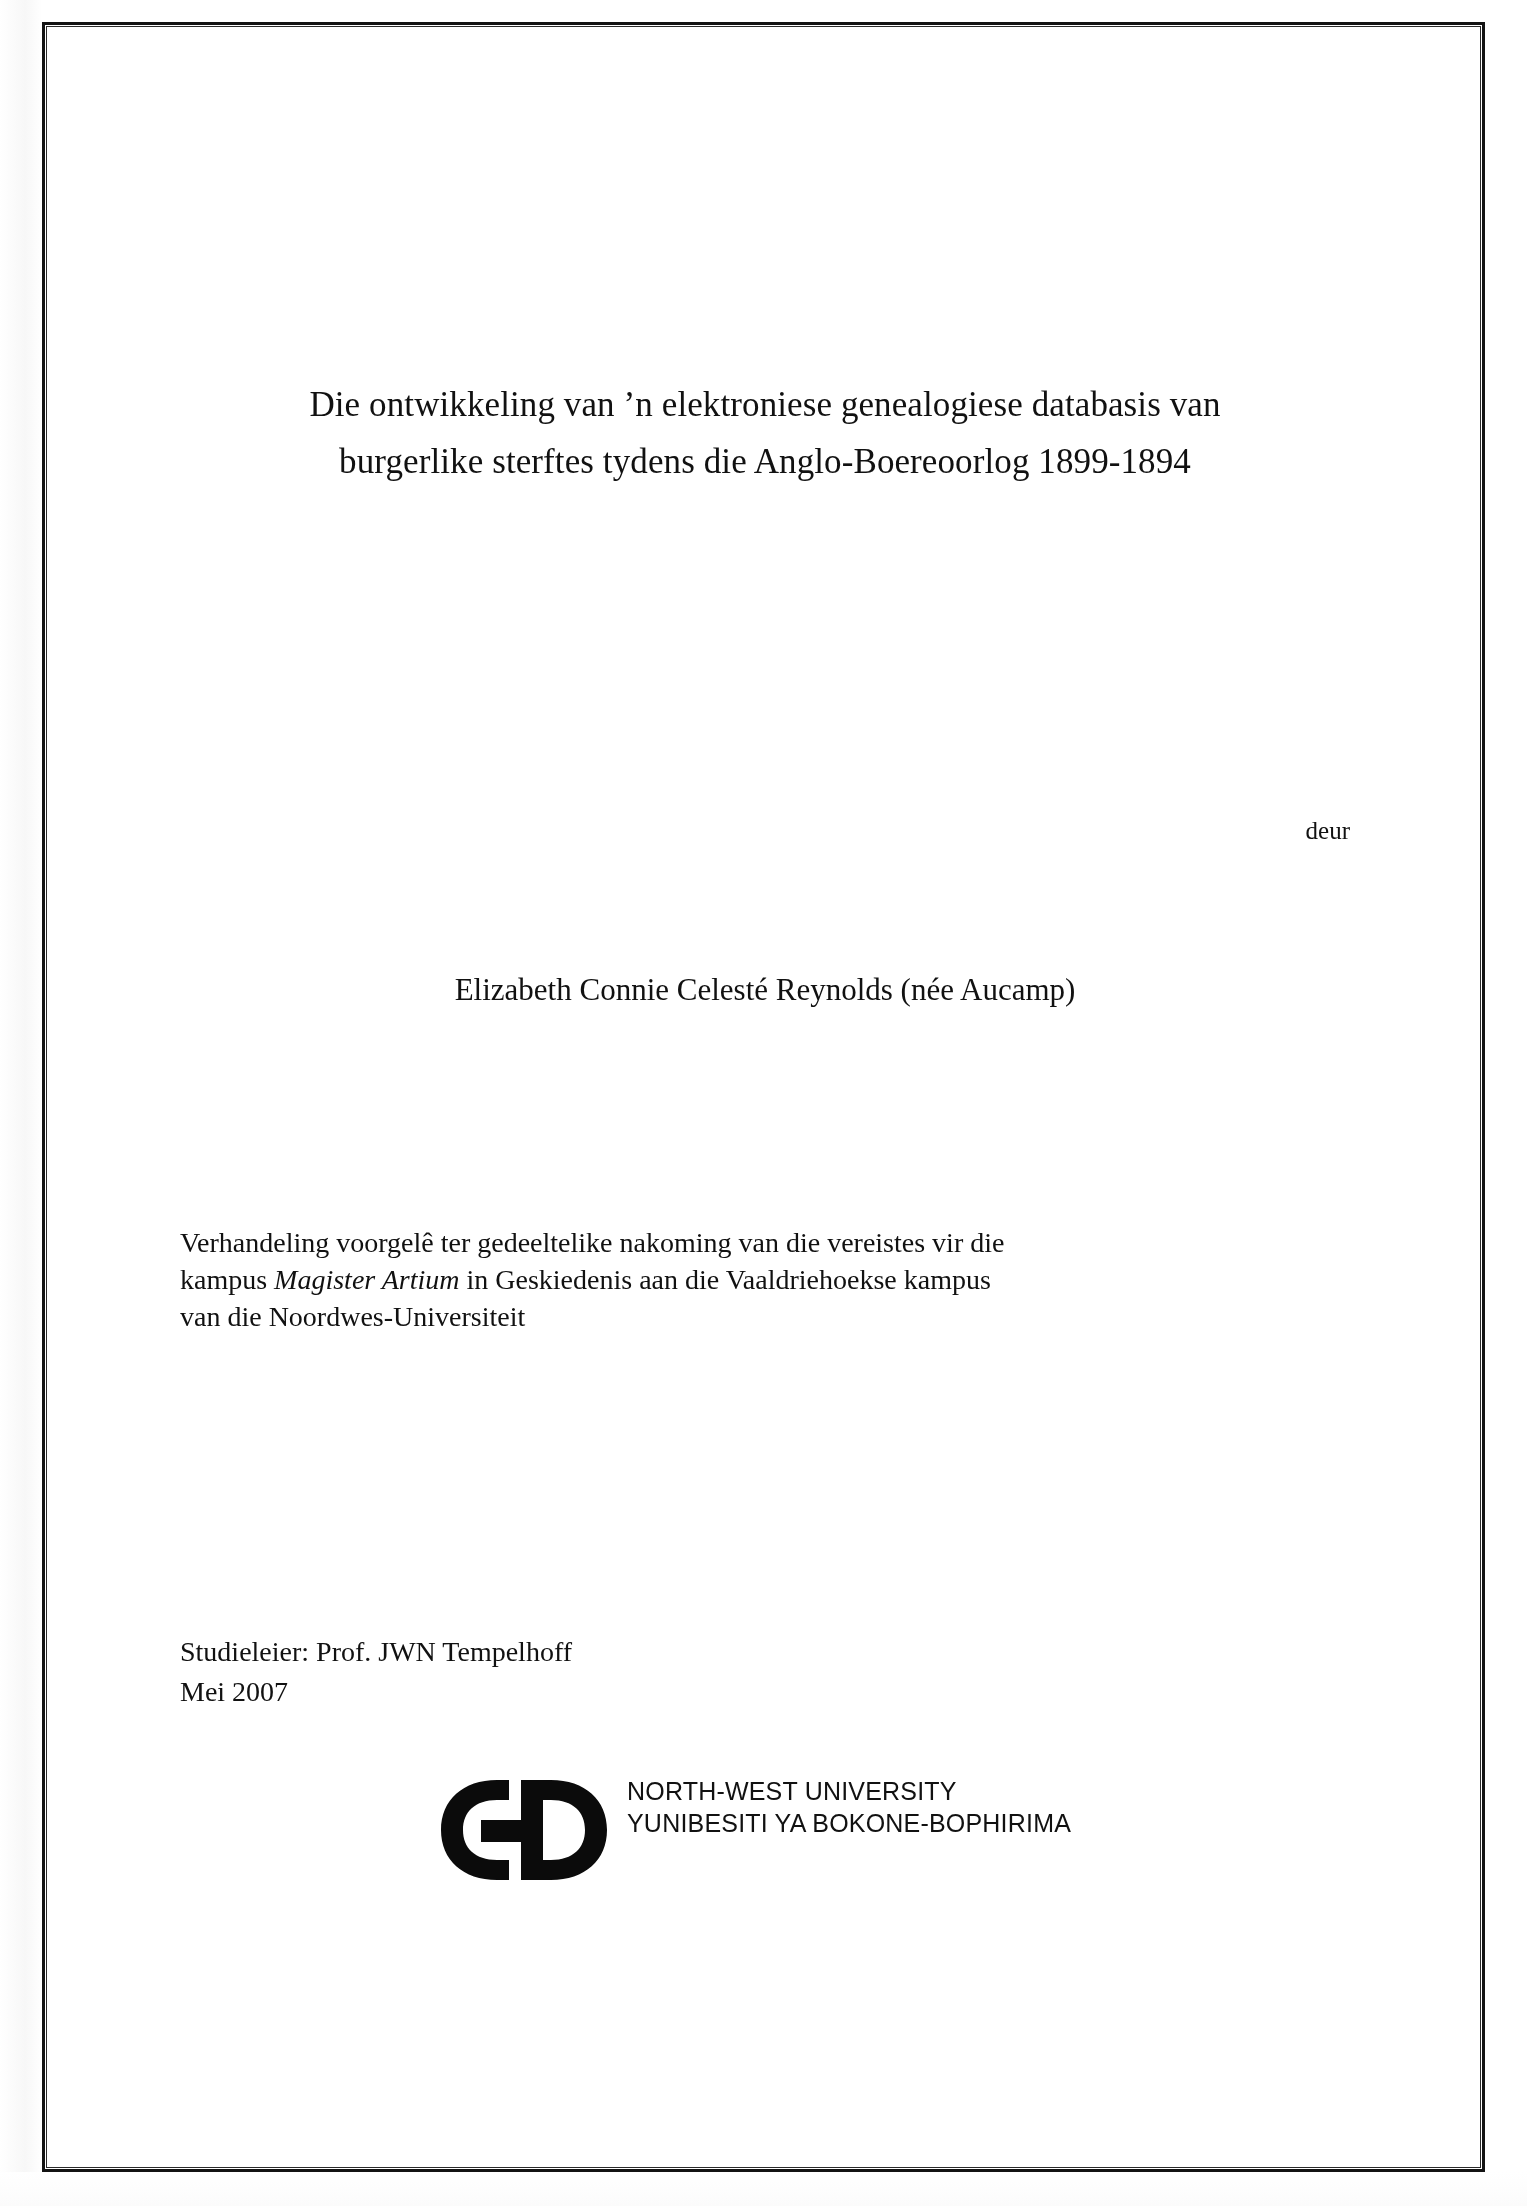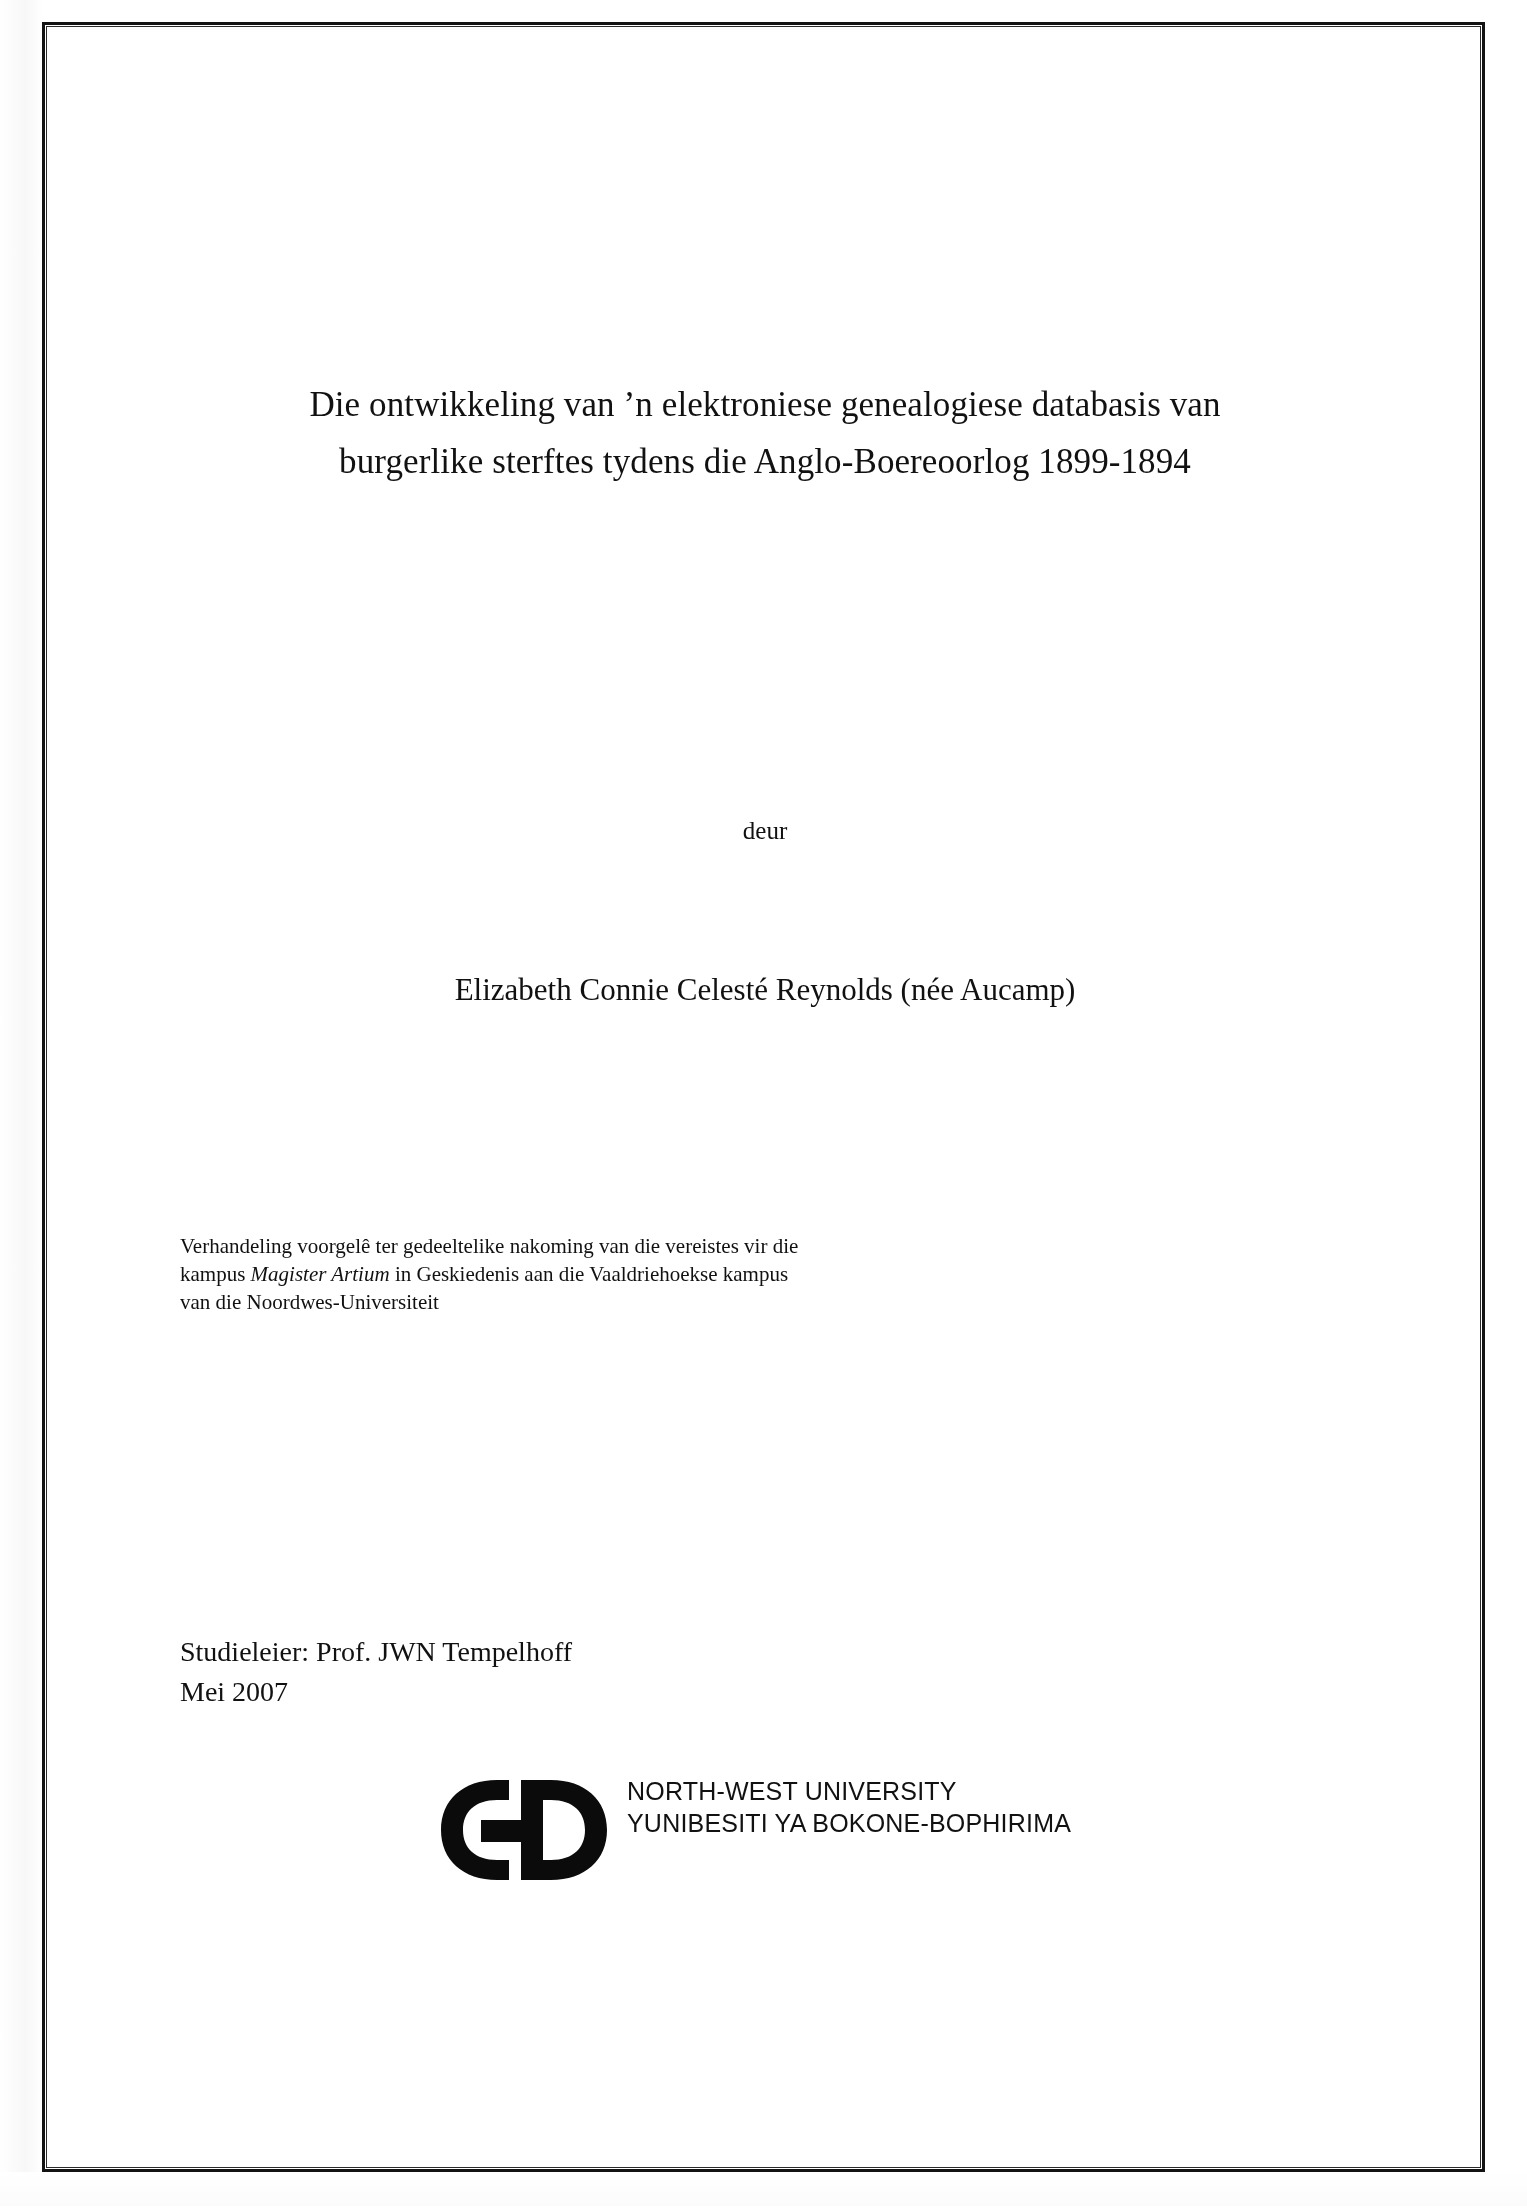--- a/index.html
+++ b/index.html
@@ -80,41 +80,40 @@
     font-size: 35px;
     line-height: 1.62;
     letter-spacing: 0.1px;
   }
 
   .by-word {
     position: absolute;
     left: 0;
     top: 795px;
     width: 1170px;
-    text-align: center;
+    text-align: right;
     font-size: 25px;
   }
 
   .author {
     position: absolute;
     left: 0;
     top: 950px;
     width: 1170px;
     text-align: center;
     font-size: 31px;
   }
 
   .statement {
     position: absolute;
     left: 0;
     top: 1202px;
     width: 1135px;
-    font-size: 21px;
+    font-size: 28px;
     line-height: 1.33;
-    margin-top: 9px;
   }
   .statement .just {
     text-align: justify;
     text-justify: inter-word;
   }
   .statement .l2, .statement .l3 {
     text-align: left;
   }
   .statement em {
   }

